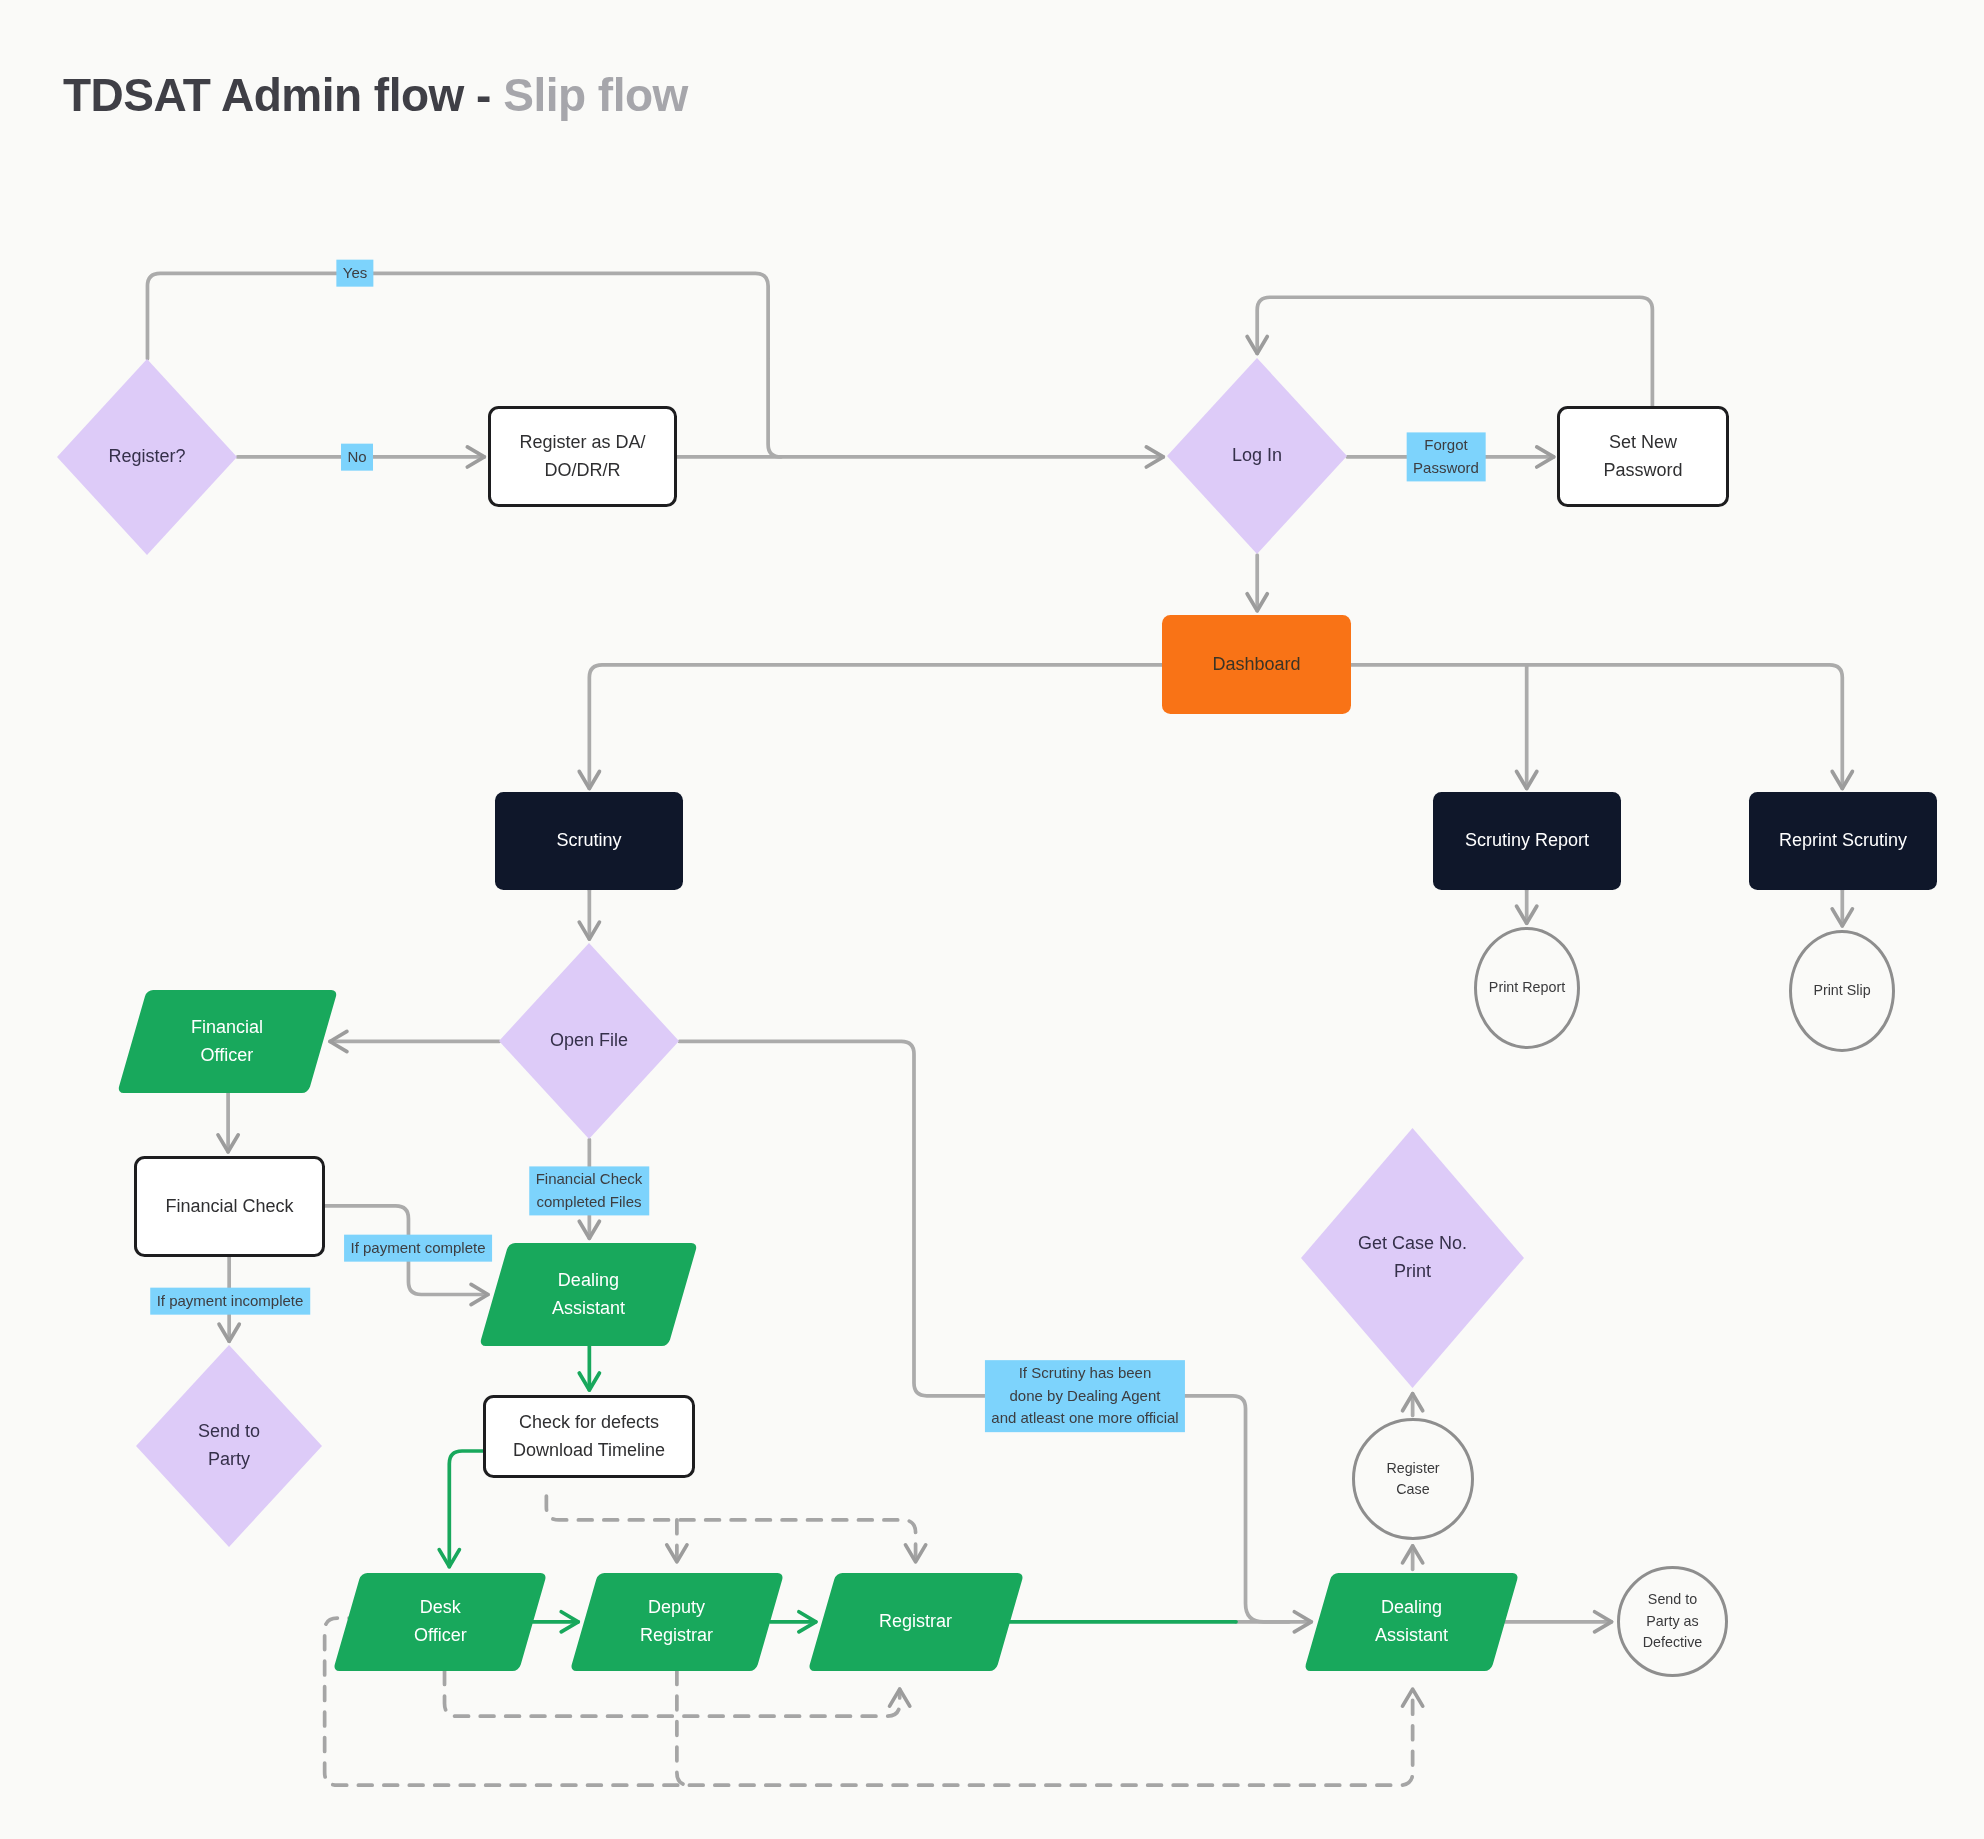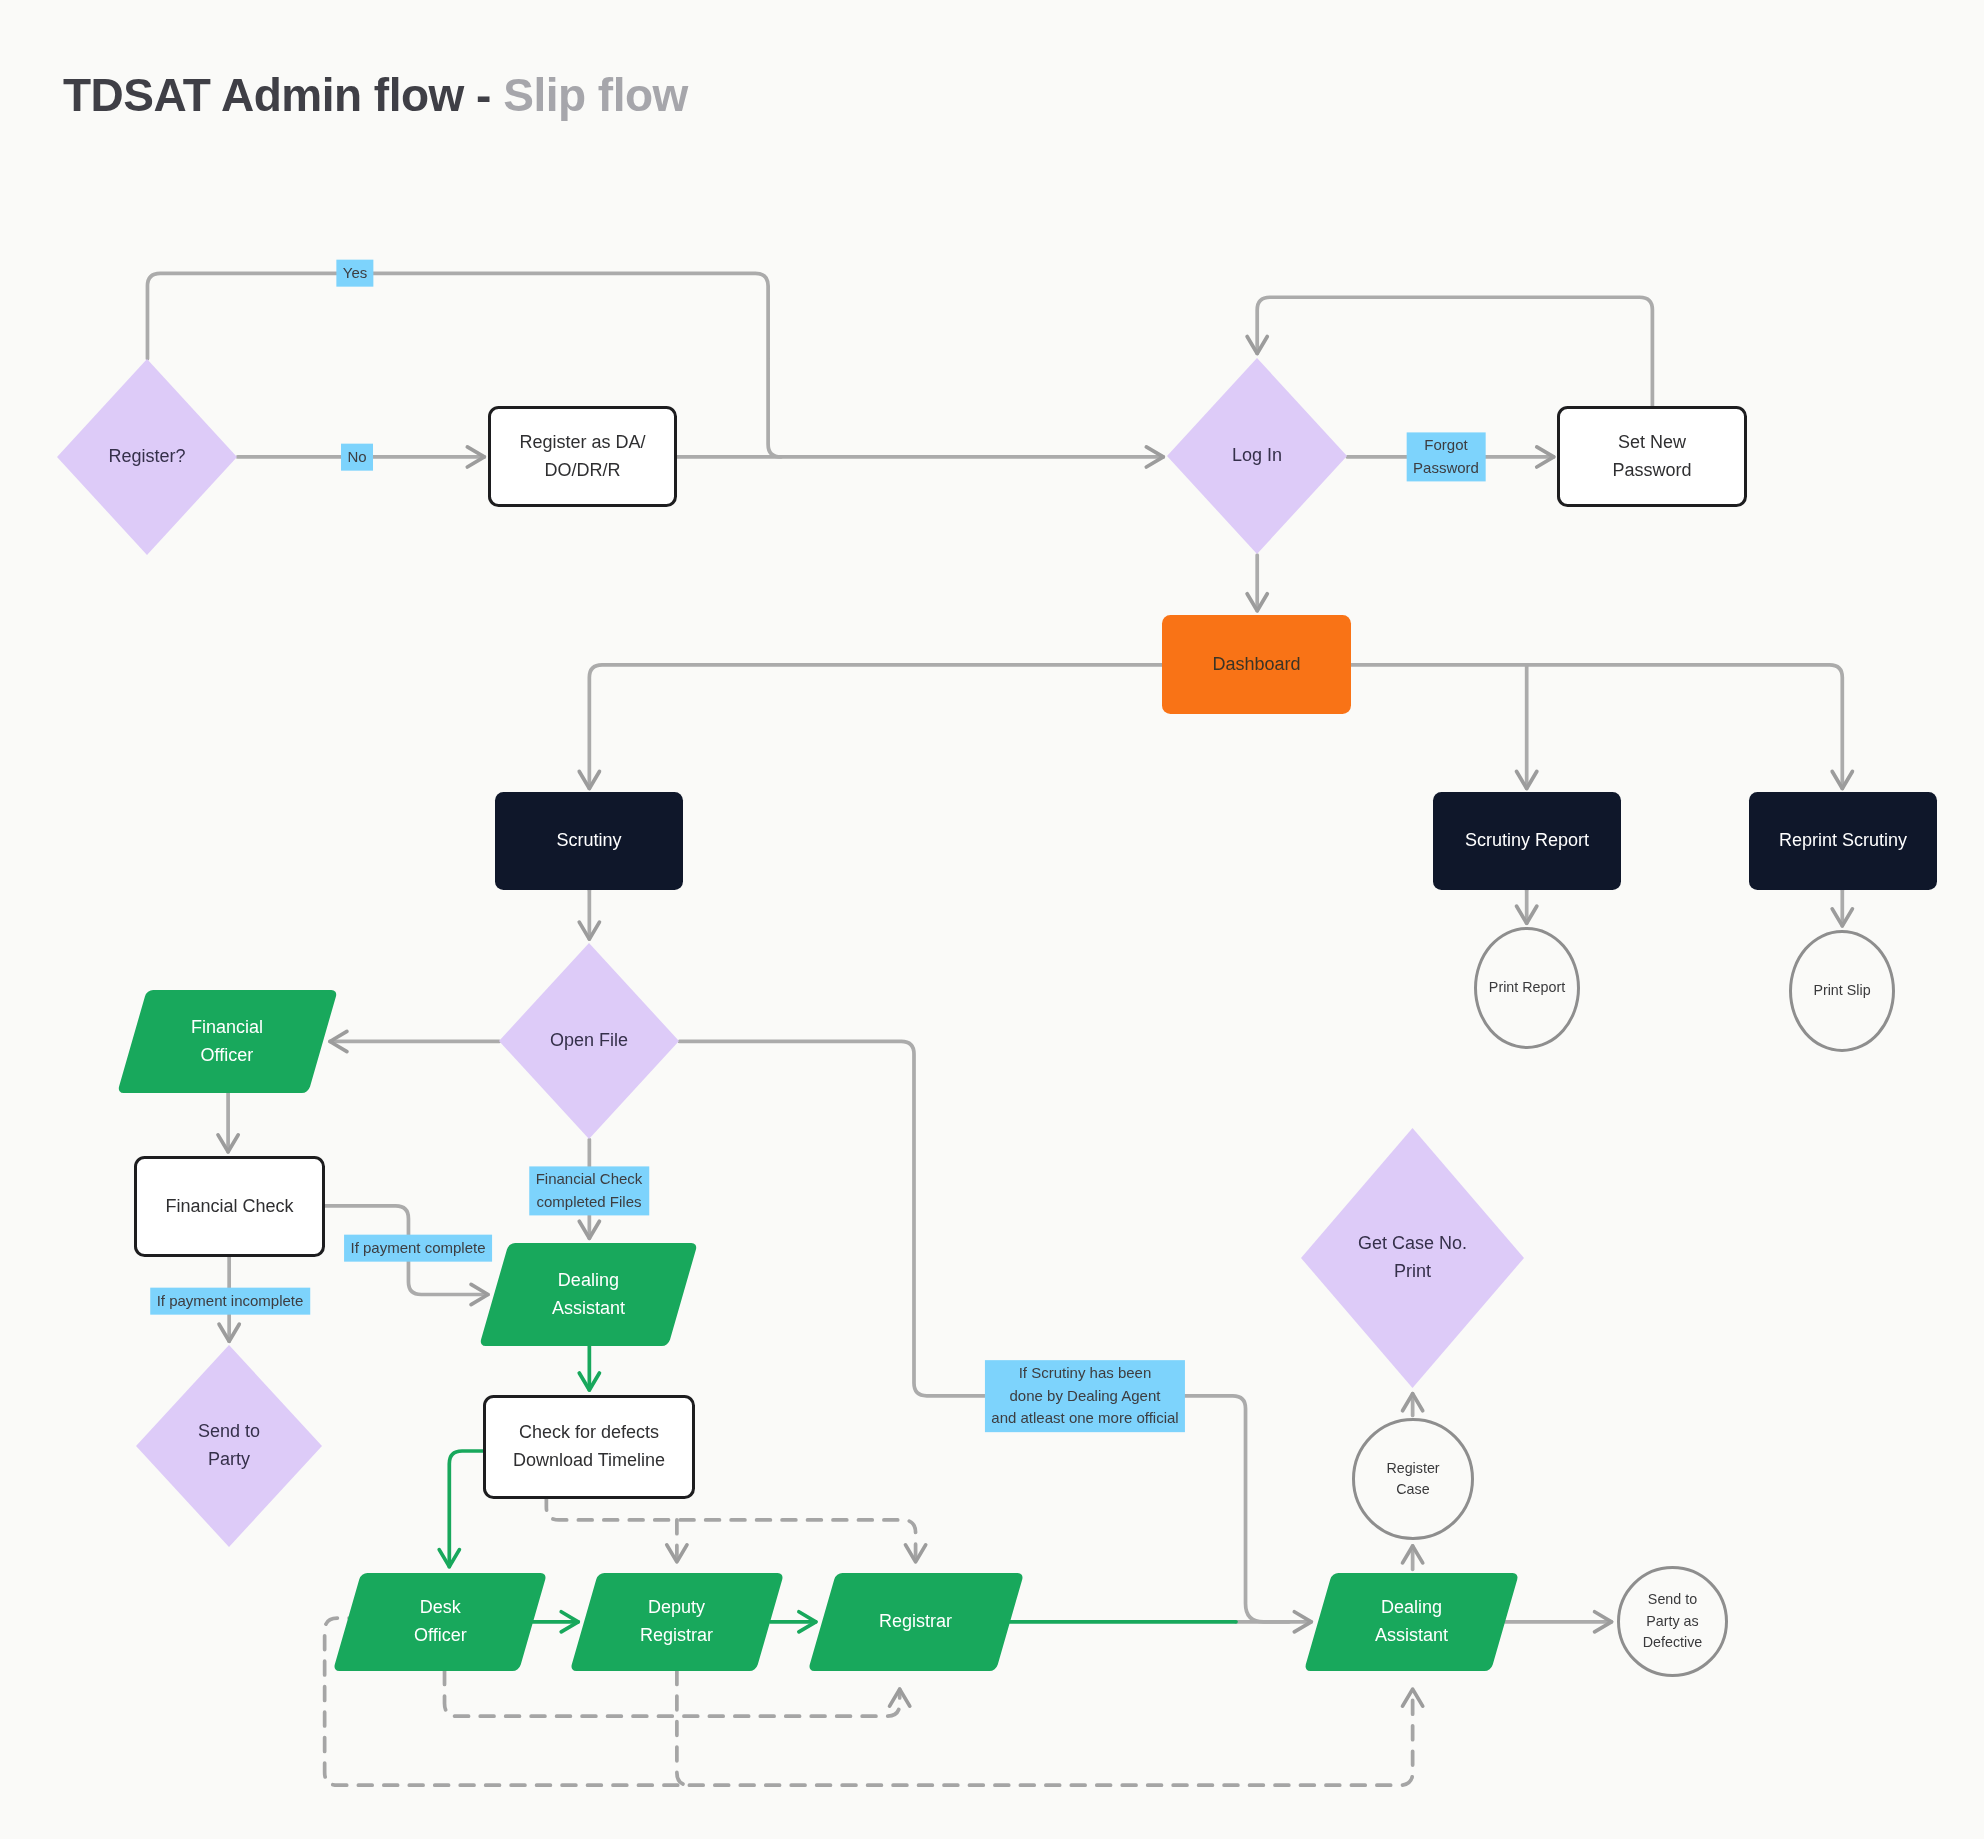--- a/index.html
+++ b/index.html
@@ -89,21 +89,21 @@
 
   <div class="node wbox" style="left:488px; top:406px; width:189px; height:101px;">
     <div class="node-label">Register as DA/
 DO/DR/R</div>
   </div>
 
   <div class="node diamond" style="left:1167px; top:358px; width:180px; height:196px;">
     <div class="node-label">Log In</div>
   </div>
 
-  <div class="node wbox" style="left:1557px; top:406px; width:190px; height:101px;">
+  <div class="node wbox" style="left:1557px; top:406px; width:172px; height:101px;">
     <div class="node-label">Set New
 Password</div>
   </div>
 
   <div class="node ybox" style="left:1162px; top:615px; width:189px; height:99px;">
     <div class="node-label">Dashboard</div>
   </div>
 
   <div class="node pbox" style="left:495px; top:792px; width:188px; height:98px;">
     <div class="node-label">Scrutiny</div>
@@ -136,21 +136,21 @@
 
   <div class="node wbox" style="left:134px; top:1156px; width:191px; height:101px;">
     <div class="node-label">Financial Check</div>
   </div>
 
   <div class="node para" style="left:494px; top:1243px; width:189px; height:103px;">
     <div class="node-label">Dealing
 Assistant</div>
   </div>
 
-  <div class="node wbox" style="left:483px; top:1395px; width:212px; height:104px;align-items:center;">
+  <div class="node wbox" style="left:483px; top:1395px; width:212px; height:83px;align-items:center;">
     <div class="node-label">Check for defects
 Download Timeline</div>
   </div>
 
   <div class="node diamond" style="left:136px; top:1345px; width:186px; height:202px;">
     <div class="node-label">Send to
 Party</div>
   </div>
 
   <div class="node para" style="left:347px; top:1573px; width:186px; height:98px;">

